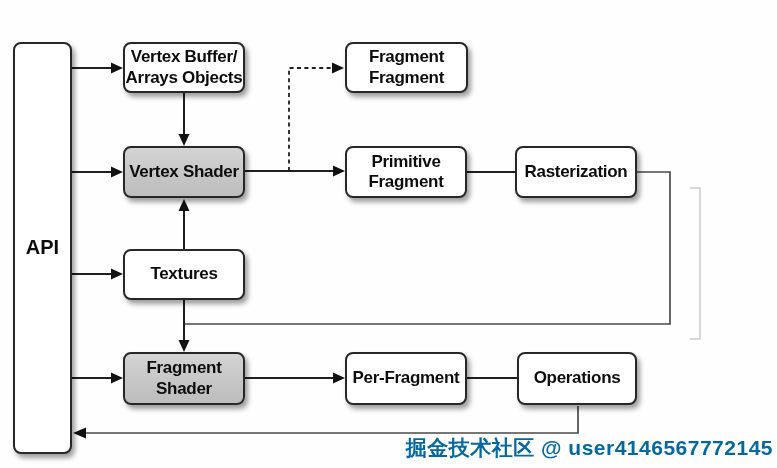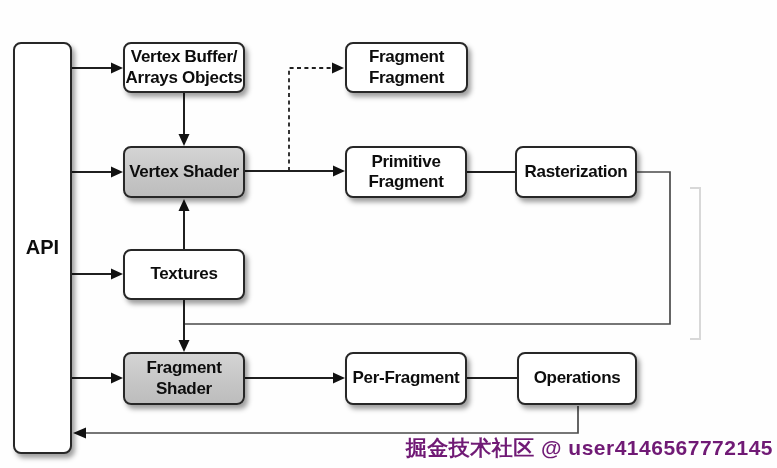--- a/index.html
+++ b/index.html
@@ -46,21 +46,21 @@
     font-size: 20px;
     letter-spacing: 0;
   }
   .node .line { white-space: nowrap; }
   .watermark {
     position: absolute;
     top: 434px;
     right: 4px;
     font-size: 21px;
     font-weight: bold;
-    color: #701a75;
+    color: #0369a1;
     text-shadow: 1.5px 1.5px 0 rgba(255,255,255,0.95), 2px 2px 2px rgba(255,255,255,0.8);
     white-space: nowrap;
     letter-spacing: 0.5px;
   }
 </style>
 </head>
 <body>
 
 <div id="stage">
 

